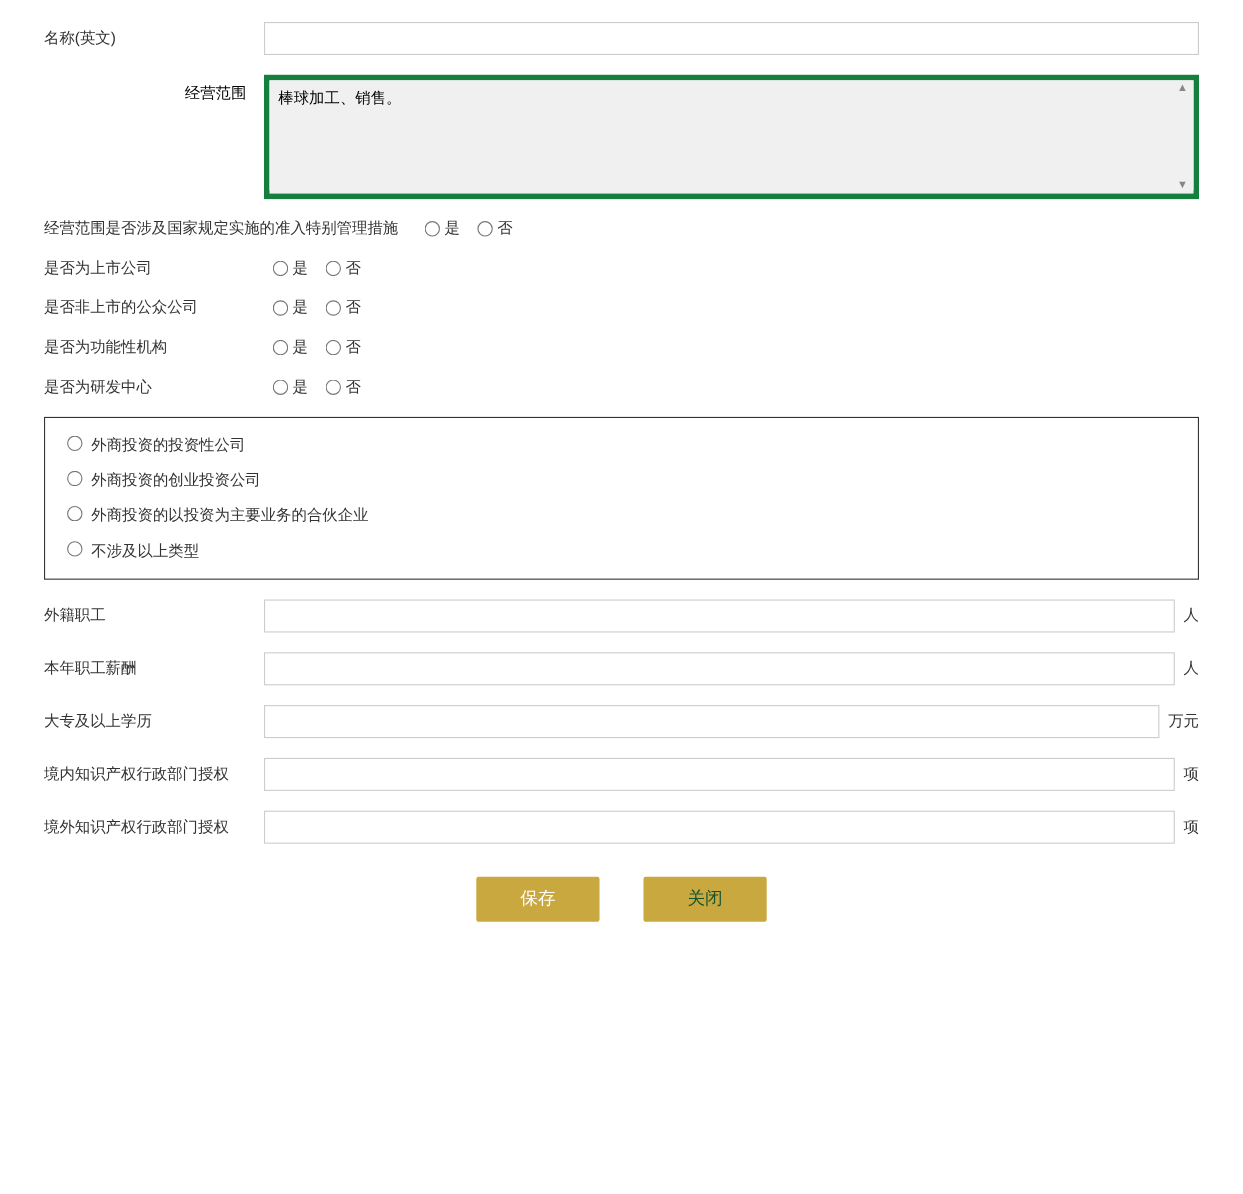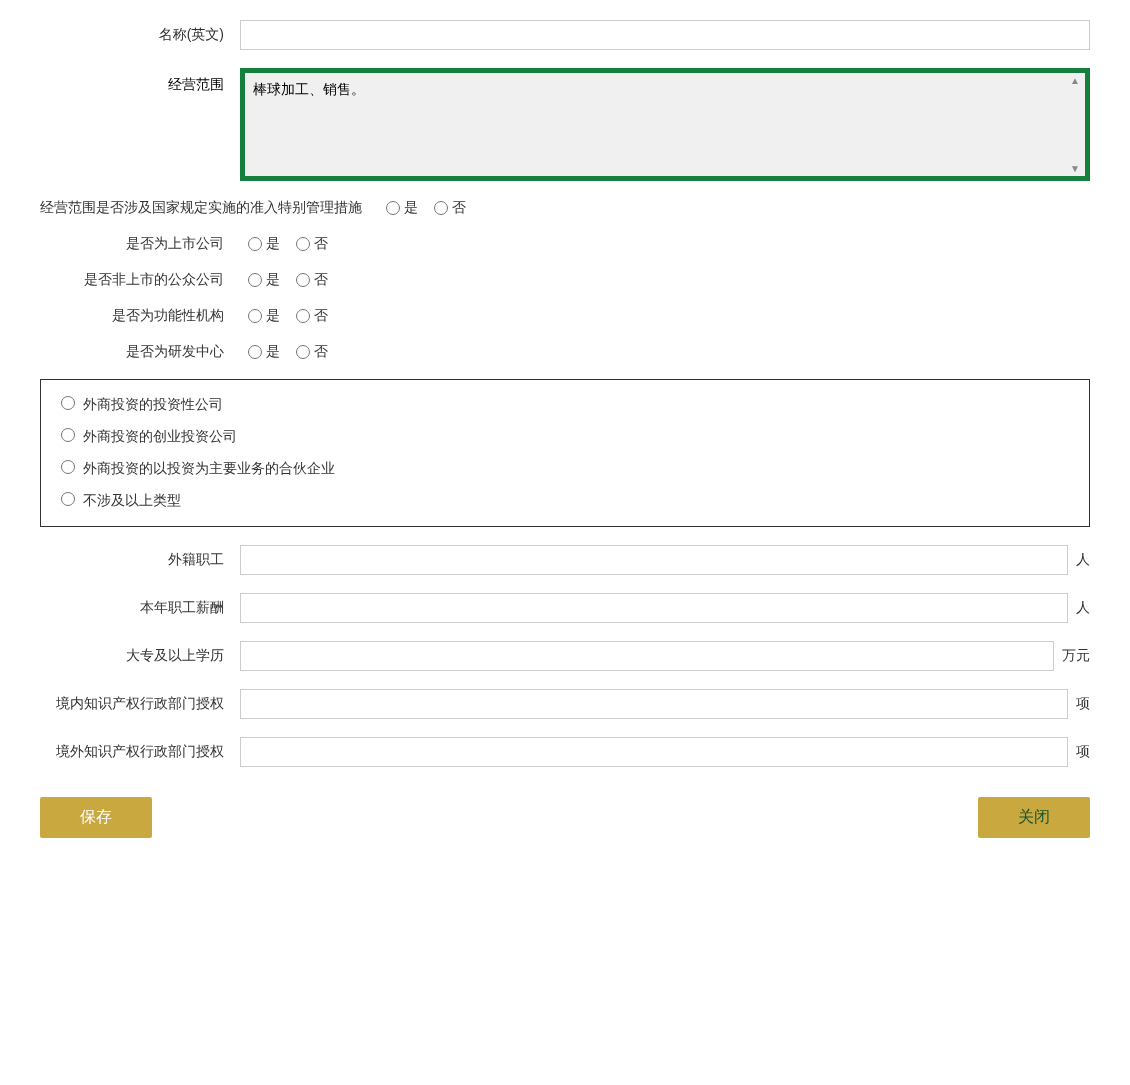--- a/index.html
+++ b/index.html
@@ -19,21 +19,21 @@
     .form-container {
       width: 100%;
     }
     .form-row {
       display: flex;
       align-items: center;
       margin-bottom: 18px;
     }
     .form-label {
       min-width: 200px;
-      text-align: right;
+      text-align: left;
       padding-right: 16px;
       color: #333;
       font-size: 14px;
       flex-shrink: 0;
     }
     .form-label-wide {
       min-width: 320px;
       text-align: left;
       padding-right: 16px;
       color: #333;
@@ -97,21 +97,21 @@
       width: 14px;
       height: 14px;
       cursor: pointer;
     }
     .checkbox-row label {
       font-size: 14px;
       cursor: pointer;
     }
     .button-row {
       display: flex;
-      justify-content: space-between;
+      justify-content: center;
       gap: 40px;
       margin-top: 30px;
     }
     .btn-save {
       background: #c9a840;
       color: #fff;
       border: none;
       padding: 10px 40px;
       font-size: 16px;
       font-family: inherit;

